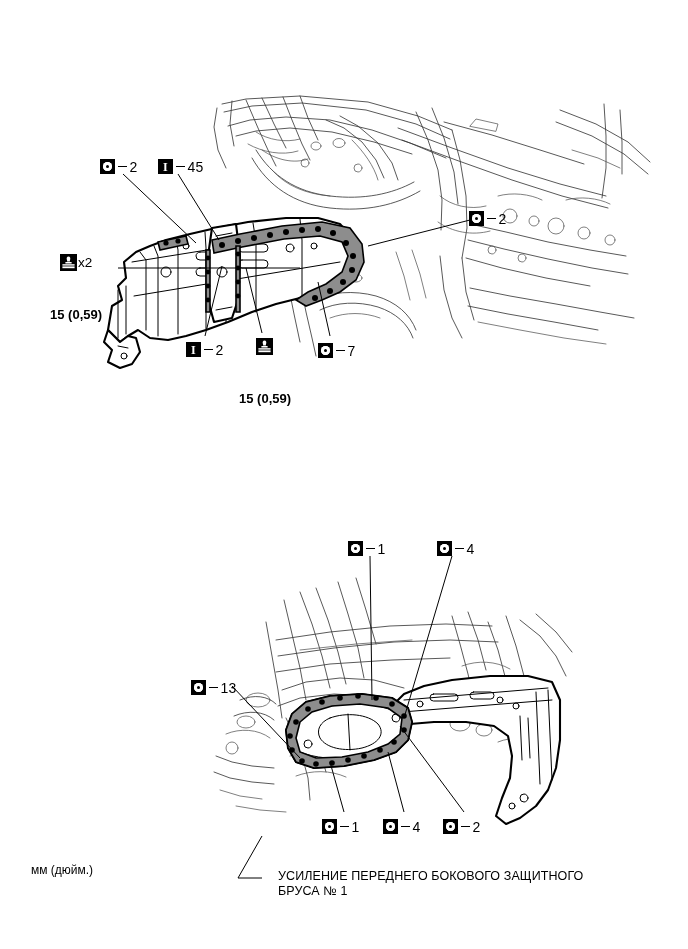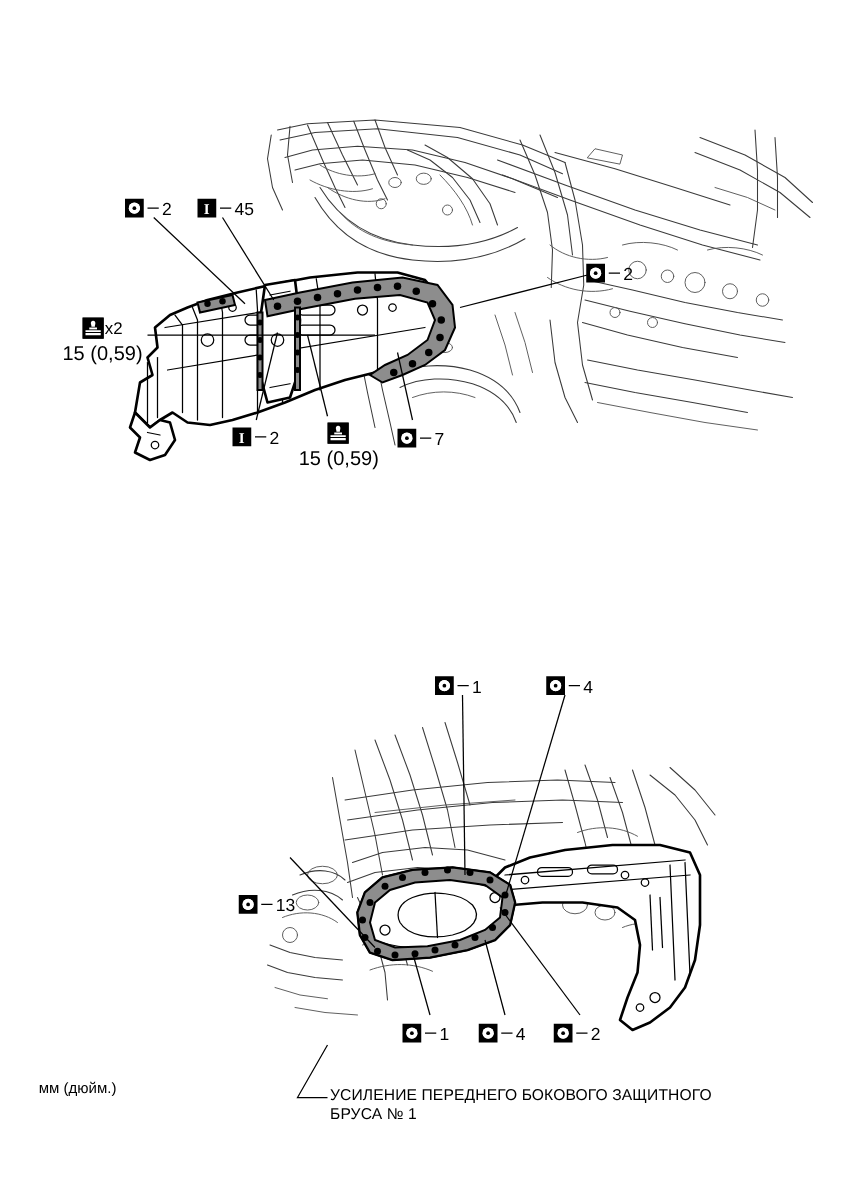--- a/index.html
+++ b/index.html
@@ -96,35 +96,37 @@
     height: 17px;
     background: #000;
     position: relative;
     flex: 0 0 auto;
   }
   .torque-group {
     position: absolute;
     display: flex;
     flex-direction: column;
     align-items: center;
+    gap: 32px;
   }
   .torque-row {
     display: flex;
     align-items: center;
     white-space: nowrap;
     font-size: 13.5px;
   }
   .torque-row .mult {
     font-size: 13.5px;
     margin-left: 1px;
   }
   .torque-value {
-    font-size: 16px;
+    font-size: 13px;
     margin-top: 4px;
     white-space: nowrap;
+    font-weight: bold;
   }
   .part-name {
     position: absolute;
     font-size: 12.5px;
     line-height: 15px;
     letter-spacing: 0.1px;
     white-space: pre-line;
   }
   .units {
     position: absolute;
@@ -492,21 +494,21 @@
     <span class="dash"></span>
     <span class="num">1</span>
   </div>
 
   <div class="callout" style="left:437px; top:541px;">
     <span class="badge weld"></span>
     <span class="dash"></span>
     <span class="num">4</span>
   </div>
 
-  <div class="callout" style="left:191px; top:716px;">
+  <div class="callout" style="left:191px; top:680px;">
     <span class="badge weld"></span>
     <span class="dash"></span>
     <span class="num">13</span>
   </div>
 
   <div class="callout" style="left:322px; top:819px;">
     <span class="badge weld"></span>
     <span class="dash"></span>
     <span class="num">1</span>
   </div>
@@ -516,18 +518,18 @@
     <span class="dash"></span>
     <span class="num">4</span>
   </div>
 
   <div class="callout" style="left:443px; top:819px;">
     <span class="badge weld"></span>
     <span class="dash"></span>
     <span class="num">2</span>
   </div>
 
-  <div class="part-name" style="left:264px; top:869px;">УСИЛЕНИЕ ПЕРЕДНЕГО БОКОВОГО ЗАЩИТНОГО
+  <div class="part-name" style="left:278px; top:869px;">УСИЛЕНИЕ ПЕРЕДНЕГО БОКОВОГО ЗАЩИТНОГО
 БРУСА № 1</div>
 
   <div class="units" style="left:31px; top:863px;">мм (дюйм.)</div>
 
 </div>
 
 </body></html>

